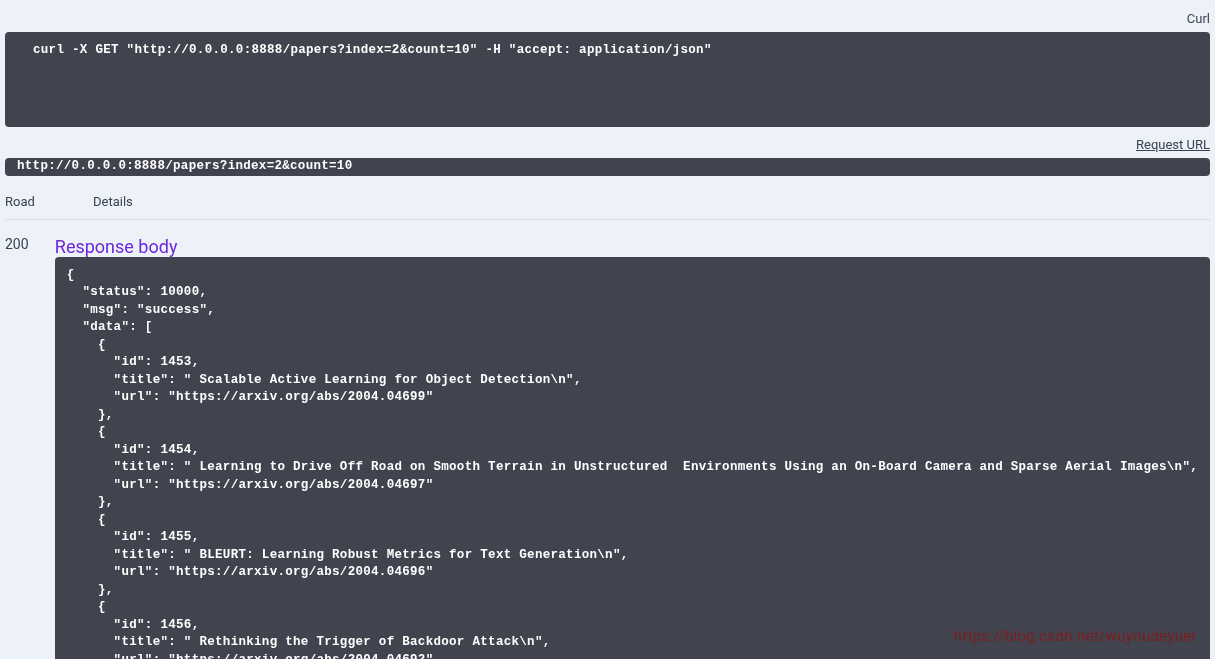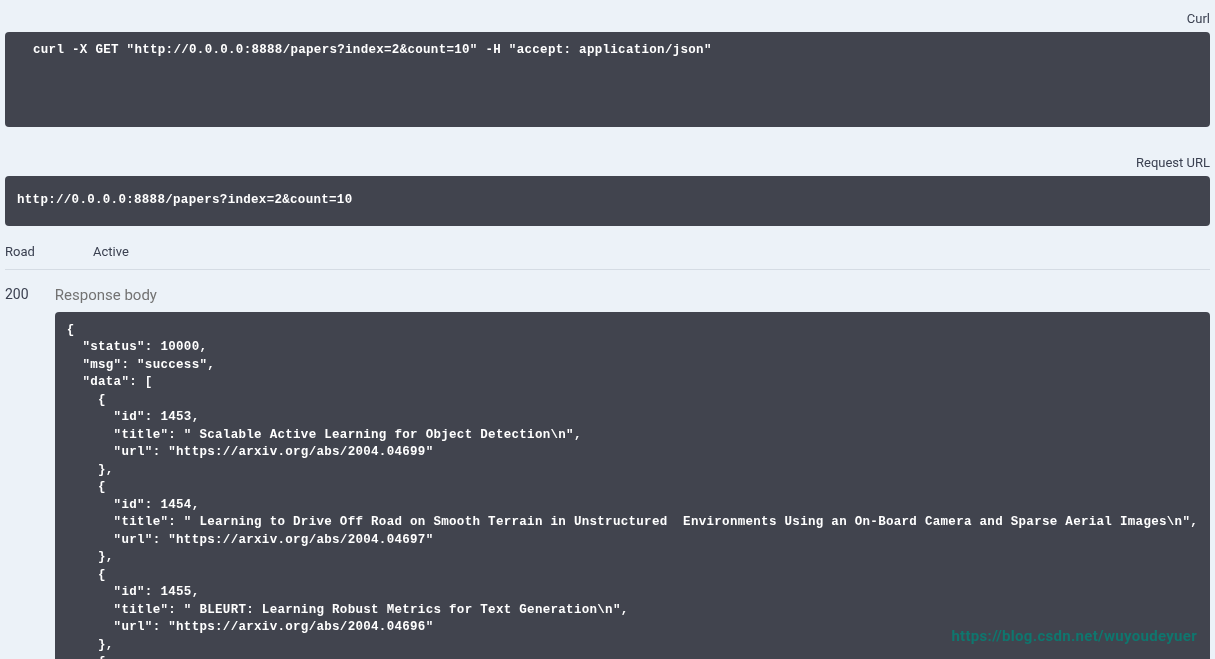--- a/index.html
+++ b/index.html
@@ -36,21 +36,21 @@
       overflow-x: auto;
       line-height: 1.4;
       letter-spacing: 0.3px;
     }
     
     .curl-block {
       min-height: 95px;
     }
     
     .url-block {
-      padding: 16px 12px;
+      padding: 0 12px;
     }
     
     .response-section {
       margin-top: 10px;
     }
     
     .response-header-row {
       display: flex;
       font-size: 13px;
       color: #3b4151;
@@ -75,67 +75,66 @@
       width: 88px;
       font-size: 14px;
       color: #3b4151;
     }
     
     .response-details {
       flex: 1;
     }
     
     .response-body-label {
-      font-size: 15px;
-      color: #737373;
-      margin-bottom: 8px;
+      font-size: 18px;
+      color: #6d28d9;
     }
     
     .response-body-block {
       background-color: #41444e;
       color: #ffffff;
       padding: 10px 12px;
       border-radius: 4px;
       font-family: "Courier New", Consolas, Monaco, monospace;
       font-size: 12.5px;
       font-weight: bold;
       white-space: pre;
       line-height: 1.4;
       letter-spacing: 0.3px;
       overflow: hidden;
     }
     
     .watermark {
       position: fixed;
       right: 18px;
       bottom: 14px;
-      color: #0f766e;
+      color: #7f1d1d;
       font-size: 15px;
-      font-weight: 700;
+      font-weight: 400;
       letter-spacing: 0.3px;
     }
   </style>
 </head>
 <body>
 
 <div>
   <div class="section-label">Curl</div>
   <div class="code-block curl-block">curl -X GET "http://0.0.0.0:8888/papers?index=2&amp;count=10" -H "accept: application/json"</div>
 </div>
 
-<div style="margin-top:28px;">
+<div style="margin-top:10px;text-decoration:underline;">
   <div class="section-label">Request URL</div>
   <div class="code-block url-block">http://0.0.0.0:8888/papers?index=2&amp;count=10</div>
 </div>
 
 <div class="response-section">
 
   <div class="response-header-row">
     <div class="code-column">Road</div>
-    <div class="details-column">Active</div>
+    <div class="details-column">Details</div>
   </div>
 
   <div class="response-content-row">
     <div class="status-code">200</div>
     <div class="response-details">
       <div class="response-body-label">Response body</div>
       <div class="response-body-block">{
   "status": 10000,
   "msg": "success",
   "data": [

